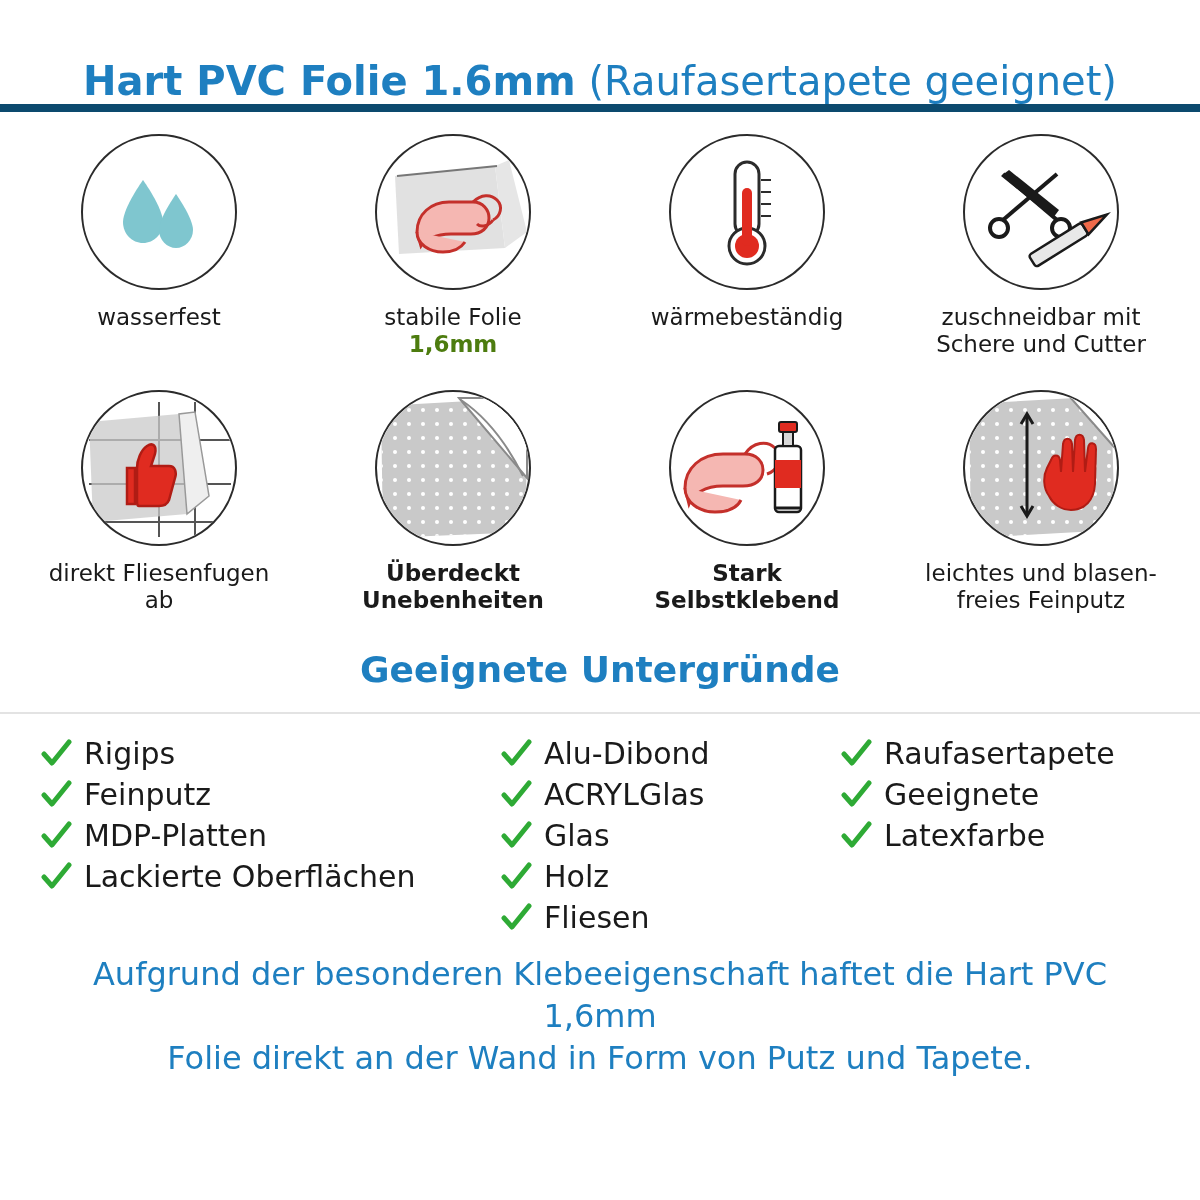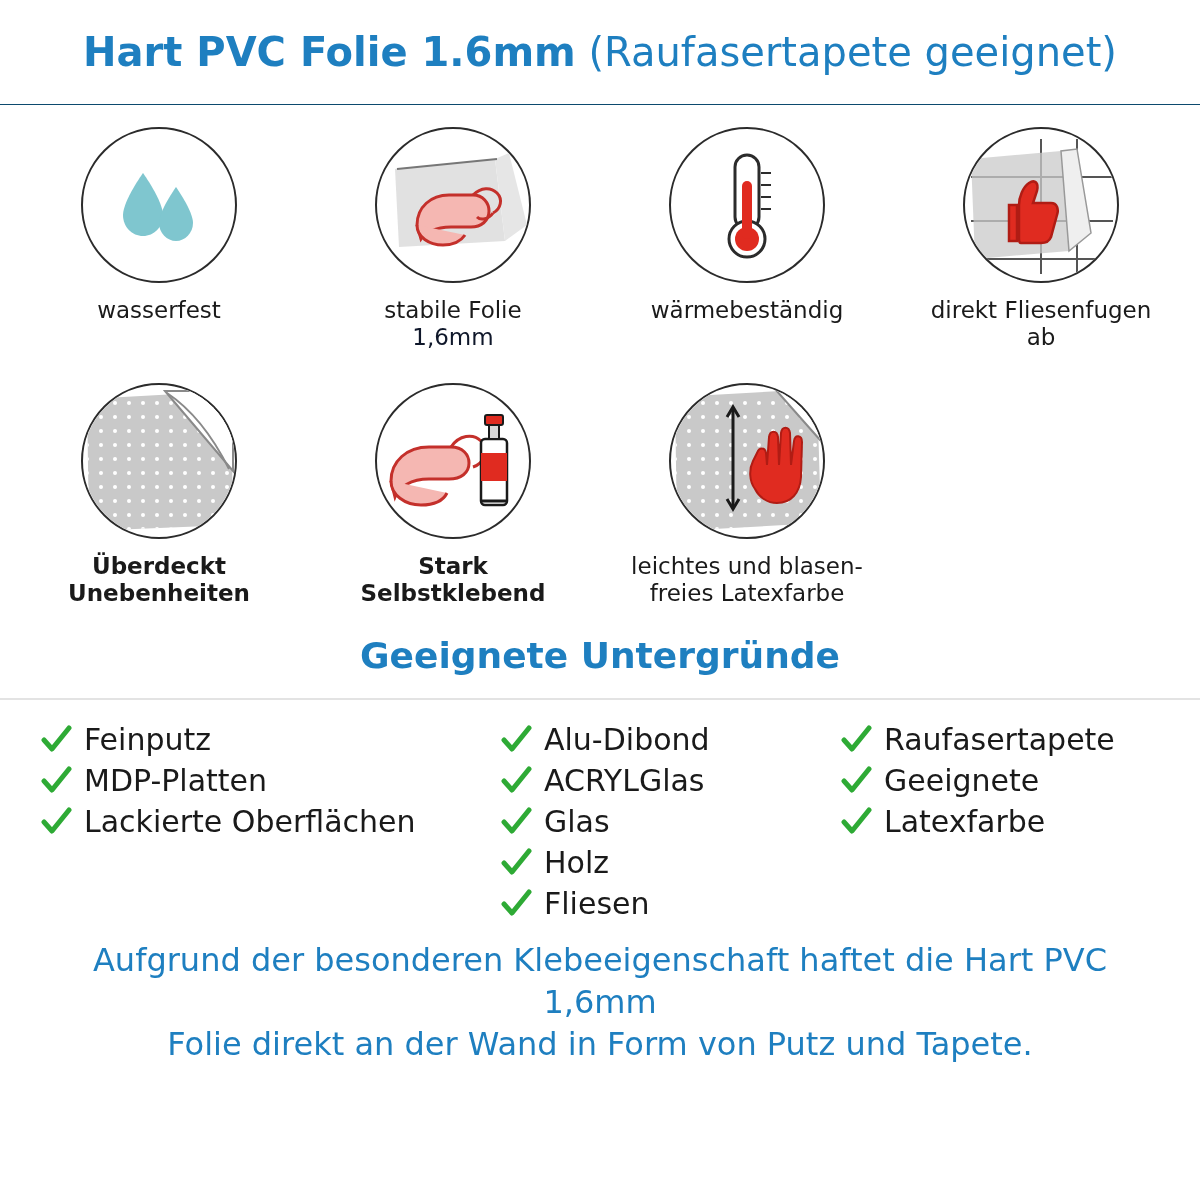--- a/index.html
+++ b/index.html
@@ -17,23 +17,23 @@
   .page {
     width: 1200px;
     height: 1200px;
     position: relative;
     box-sizing: border-box;
   }
 
   
   .header {
     height: 104px;
-    border-bottom: 1px solid #0c4a6e;
+    border-bottom: 8px solid #0c4a6e;
     display: flex;
-    align-items: center;
+    align-items: flex-end;
     justify-content: center;
   }
   .header-title {
     font-size: 40px;
     color: #1e7fc0;
     white-space: nowrap;
   }
   .header-title .main {
     font-weight: bold;
   }
@@ -73,26 +73,27 @@
     text-align: center;
     font-size: 23px;
     line-height: 1.18;
     color: #1a1a1a;
     max-width: 250px;
   }
   .caption.bold {
     font-weight: bold;
   }
   .caption .red {
-    color: #0f172a;
+    color: #4d7c0f;
+    font-weight: bold;
   }
 
   
   .section-title-wrap {
-    margin-top: 27px;
+    margin-top: 34px;
     border-bottom: 2px solid #e3e3e3;
     padding-bottom: 22px;
     text-align: center;
   }
   .section-title {
     font-size: 36px;
     font-weight: bold;
     color: #1e7fc0;
   }
 
@@ -182,20 +183,38 @@
           <rect x="71" y="52" width="10" height="58" rx="5" fill="#e02b20"></rect>
           <line x1="90" y1="44" x2="100" y2="44" stroke="#2b2b2b" stroke-width="2"></line>
           <line x1="90" y1="56" x2="100" y2="56" stroke="#2b2b2b" stroke-width="2"></line>
           <line x1="90" y1="68" x2="100" y2="68" stroke="#2b2b2b" stroke-width="2"></line>
           <line x1="90" y1="80" x2="100" y2="80" stroke="#2b2b2b" stroke-width="2"></line>
         </svg>
       </div>
       <div class="caption">wärmebeständig</div>
     </div>
 
+    <div class="feature">
+      <div class="circle">
+        <svg width="152" height="152" viewBox="0 0 152 152">
+          <g stroke="#1a1a1a" stroke-width="4" fill="none">
+            <path d="M38 38 L92 84"></path>
+            <path d="M92 38 L38 84"></path>
+            <circle cx="34" cy="92" r="9"></circle>
+            <circle cx="96" cy="92" r="9"></circle>
+          </g>
+          <path d="M36 40 L88 82 L94 74 L44 34 Z" fill="#1a1a1a"></path>
+          <g transform="rotate(-32 100 106)">
+            <rect x="62" y="98" width="62" height="14" rx="3" fill="#e8e8e8" stroke="#1a1a1a" stroke-width="2.5"></rect>
+            <path d="M124 98 L150 105 L124 112 Z" fill="#f06a4a" stroke="#1a1a1a" stroke-width="2.5"></path>
+          </g>
+        </svg>
+      </div>
+      <div class="caption">zuschneidbar mit Schere und Cutter</div>
+    </div>
 
     <div class="feature">
       <div class="circle">
         <svg width="152" height="152" viewBox="0 0 152 152">
           <g stroke="#555" stroke-width="2" fill="none">
             <line x1="76" y1="10" x2="76" y2="145"></line>
             <line x1="112" y1="10" x2="112" y2="145"></line>
             <line x1="6" y1="48" x2="148" y2="48"></line>
             <line x1="6" y1="92" x2="148" y2="92"></line>
             <line x1="6" y1="130" x2="148" y2="130"></line>
@@ -261,32 +280,40 @@
           <g stroke="#1a1a1a" stroke-width="3" fill="none">
             <line x1="62" y1="24" x2="62" y2="122"></line>
             <path d="M56 32 L62 22 L68 32"></path>
             <path d="M56 114 L62 124 L68 114"></path>
           </g>
           <g fill="#e02b20" stroke="#b01c14" stroke-width="2">
             <path d="M84 104 C78 96 78 84 82 76 L86 68 C88 62 94 62 95 68 L96 80 L98 52 C99 45 106 45 107 52 L108 80 L110 48 C111 41 118 41 119 48 L120 80 L123 56 C124 49 131 50 131 57 L130 92 C129 108 120 118 106 118 C96 118 88 112 84 104 Z"></path>
           </g>
         </svg>
       </div>
-      <div class="caption">leichtes und blasen- freies Latexfarbe</div>
+      <div class="caption">leichtes und blasen- freies Feinputz</div>
     </div>
 
   </div>
 
   <div class="section-title-wrap">
     <div class="section-title">Geeignete Untergründe</div>
   </div>
 
   <div class="checklist">
 
     <div class="check-col">
+      <div class="check-item">
+        <span class="check-icon">
+          <svg width="32" height="32" viewBox="0 0 32 32">
+              <path d="M4 17 L12 26 L29 5" fill="none" stroke="#2eaa35" stroke-width="5" stroke-linecap="round" stroke-linejoin="round"></path>
+            </svg>
+        </span>
+        <span>Rigips</span>
+      </div>
       <div class="check-item">
         <span class="check-icon">
           <svg width="32" height="32" viewBox="0 0 32 32">
               <path d="M4 17 L12 26 L29 5" fill="none" stroke="#2eaa35" stroke-width="5" stroke-linecap="round" stroke-linejoin="round"></path>
             </svg>
         </span>
         <span>Feinputz</span>
       </div>
       <div class="check-item">
         <span class="check-icon">

